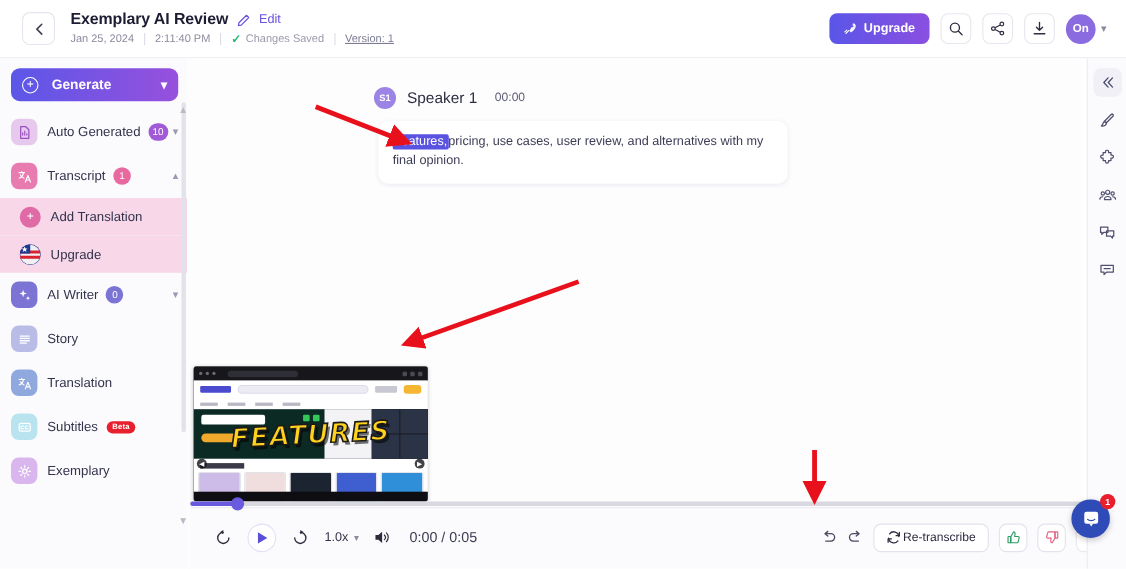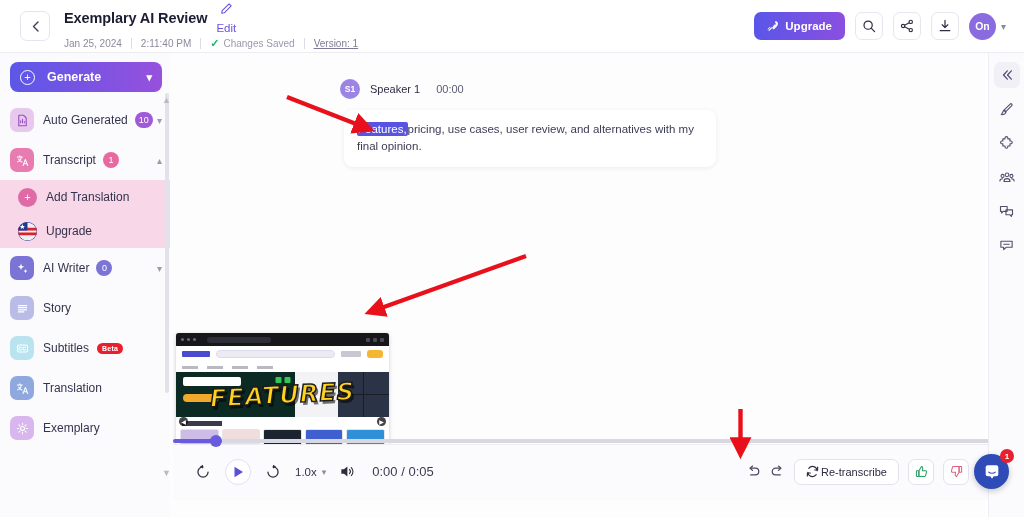--- a/index.html
+++ b/index.html
@@ -18,21 +18,21 @@
     display:flex; align-items:center;
   }
   .back-btn {
     margin-left:20px; width:30px; height:30px; border:1px solid #e5e5ee;
     border-radius:7px; background:#fff; display:flex; align-items:center;
     justify-content:center; color:#4a4a5a; font-size:13px; cursor:pointer;
   }
   .title-block { margin-left:14px; display:flex; flex-direction:column; gap:3px; }
   .title-row { display:flex; align-items:center; gap:9px; }
   .doc-title { font-size:14.5px; font-weight:bold; color:#1c1c33; letter-spacing:-0.1px;}
-  .edit-link { display:flex; align-items:center; gap:8px; color:#6b52e0; font-size:11.5px; cursor:pointer;flex-direction:column;}
+  .edit-link { display:flex; align-items:center; gap:8px; color:#6b52e0; font-size:11.5px; cursor:pointer;}
   .edit-link svg { display:block; }
   .meta-row { display:flex; align-items:center; font-size:10px; color:#8b8b9e; gap:0px; }
   .meta-row .sep { width:1px; height:11px; background:#dcdce6; margin:0 9px; }
   .meta-item { white-space:nowrap; }
   .saved { color:#9a9aad; display:flex; align-items:center; gap:4px;}
   .check { color:#1fb96b; font-size:11px; font-weight:bold;}
   .version { color:#7c7c94; text-decoration:underline; cursor:pointer;}
 
   .header-right { margin-left:auto; display:flex; align-items:center; gap:10px; margin-right:18px;}
   .upgrade-btn {
@@ -112,21 +112,21 @@
     position:absolute; left:170px; top:53px; width:815px; height:464px;
     background:#fdfdfe; overflow:hidden;
   }
   .transcript { position:absolute; left:170px; top:26px; width:420px; }
   .speaker-row { display:flex; align-items:center; gap:10px; }
   .spk-avatar {
     width:20px; height:20px; border-radius:50%; background:#9b84e6;
     color:#fff; font-size:8.5px; font-weight:bold;
     display:flex; align-items:center; justify-content:center;
   }
-  .spk-name { font-size:11px; color:#2e2e44; }
+  .spk-name { font-size:14px; color:#2e2e44; }
   .spk-time { font-size:11px; color:#5b5b74; margin-left:6px; }
   .bubble {
     margin-top:11px; margin-left:4px; background:#fff; border-radius:9px;
     box-shadow:0 1px 5px rgba(60,60,110,0.09); padding:11px 13px;
     font-size:11.5px; color:#3c3c55; line-height:1.5; width:372px;
   }
   .hl { background:#5a52e0; color:#fff; padding:1px 1px; border-radius:2px;}
 
   
   .video-thumb {
@@ -172,21 +172,21 @@
     position:absolute; top:84px; width:9px; height:9px; border-radius:50%;
     background:rgba(20,20,25,0.8); color:#fff; font-size:6px;
     display:flex; align-items:center; justify-content:center;
   }
   .vt-arrow-l { left:3px; } .vt-arrow-r { right:3px; }
   .vt-green { position:absolute; left:50%; top:44px; transform:translateX(-50%); display:flex; gap:3px;}
   .vt-green i { width:6px; height:6px; background:#35c659; border-radius:1px; display:block;}
 
   
   .player {
-    position:absolute; left:173px; bottom:17px; width:851px; height:56px;
+    position:absolute; left:173px; bottom:0; width:851px; height:56px;
     background:#fbfbfd; border-top:1px solid #ececf2;
   }
   .seek { position:absolute; left:0; top:-7px; width:851px; height:6px; display:flex; align-items:center;}
   .seek-track { width:100%; height:4px; background:#d8d8e0; border-radius:2px; position:relative;}
   .seek-fill { position:absolute; left:0; top:0; height:4px; width:5.2%; background:#6a5ae0; border-radius:2px;}
   .seek-knob { position:absolute; left:4.4%; top:-4px; width:12px; height:12px; border-radius:50%; background:#6a5ae0;}
   .player-left { position:absolute; left:22px; top:0; height:53px; display:flex; align-items:center; gap:14px;}
   .pbtn { background:none; border:none; cursor:pointer; color:#2c2c3c; display:flex; align-items:center;}
   .play-circle {
     width:26px; height:26px; border-radius:50%; border:1px solid #e2e0f5;
@@ -374,38 +374,38 @@
       <div class="nav-item">
         <span class="ico" style="background:#b9bce6">
           <svg width="13" height="13" viewBox="0 0 14 14">
             <path d="M2.6 3.8h8.8M2.6 6.1h8.8M2.6 8.4h8.8M2.6 10.7h5.8" stroke="#fff" stroke-width="1.3" stroke-linecap="round"></path>
           </svg>
         </span>
         <span class="nav-label">Story</span>
       </div>
 
       <div class="nav-item">
+        <span class="ico" style="background:#8fa8de">
+          <svg width="13" height="13" viewBox="0 0 14 14">
+            <path d="M1.4 3.2h5.4M4.1 2v1.2M5.6 3.2c0 2.5-1.8 4.4-4 5.3M2.8 5.4c.8 1.6 2.2 2.7 3.6 3.2" stroke="#fff" stroke-width="1.1" fill="none" stroke-linecap="round"></path>
+            <path d="M7.6 12.4 L10.1 5.9 L12.6 12.4 M8.5 10.4 h3.2" stroke="#fff" stroke-width="1.1" fill="none" stroke-linecap="round" stroke-linejoin="round"></path>
+          </svg>
+        </span>
+        <span class="nav-label">Translation</span>
+      </div>
+
+      <div class="nav-item">
         <span class="ico" style="background:#b9e3ee">
           <svg width="13" height="13" viewBox="0 0 14 14">
             <rect x="1.6" y="3.2" width="10.8" height="7.6" rx="1.6" fill="none" stroke="#fff" stroke-width="1.2"></rect>
             <path d="M6 5.9a1.6 1.6 0 100 2.2M10.2 5.9a1.6 1.6 0 100 2.2" stroke="#fff" stroke-width="1.1" fill="none" stroke-linecap="round"></path>
           </svg>
         </span>
         <span class="nav-label">Subtitles</span>
         <span class="beta-badge">Beta</span>
-      </div>
-
-      <div class="nav-item">
-        <span class="ico" style="background:#8fa8de">
-          <svg width="13" height="13" viewBox="0 0 14 14">
-            <path d="M1.4 3.2h5.4M4.1 2v1.2M5.6 3.2c0 2.5-1.8 4.4-4 5.3M2.8 5.4c.8 1.6 2.2 2.7 3.6 3.2" stroke="#fff" stroke-width="1.1" fill="none" stroke-linecap="round"></path>
-            <path d="M7.6 12.4 L10.1 5.9 L12.6 12.4 M8.5 10.4 h3.2" stroke="#fff" stroke-width="1.1" fill="none" stroke-linecap="round" stroke-linejoin="round"></path>
-          </svg>
-        </span>
-        <span class="nav-label">Translation</span>
       </div>
 
       <div class="nav-item">
         <span class="ico" style="background:#d9b6ee">
           <svg width="13" height="13" viewBox="0 0 14 14">
             <circle cx="7" cy="7" r="2.1" fill="none" stroke="#fff" stroke-width="1.2"></circle>
             <path d="M7 1.4v1.6M7 11v1.6M1.4 7h1.6M11 7h1.6M3.1 3.1l1.1 1.1M9.8 9.8l1.1 1.1M10.9 3.1L9.8 4.2M4.2 9.8l-1.1 1.1" stroke="#fff" stroke-width="1.2" stroke-linecap="round"></path>
           </svg>
         </span>
         <span class="nav-label">Exemplary</span>

